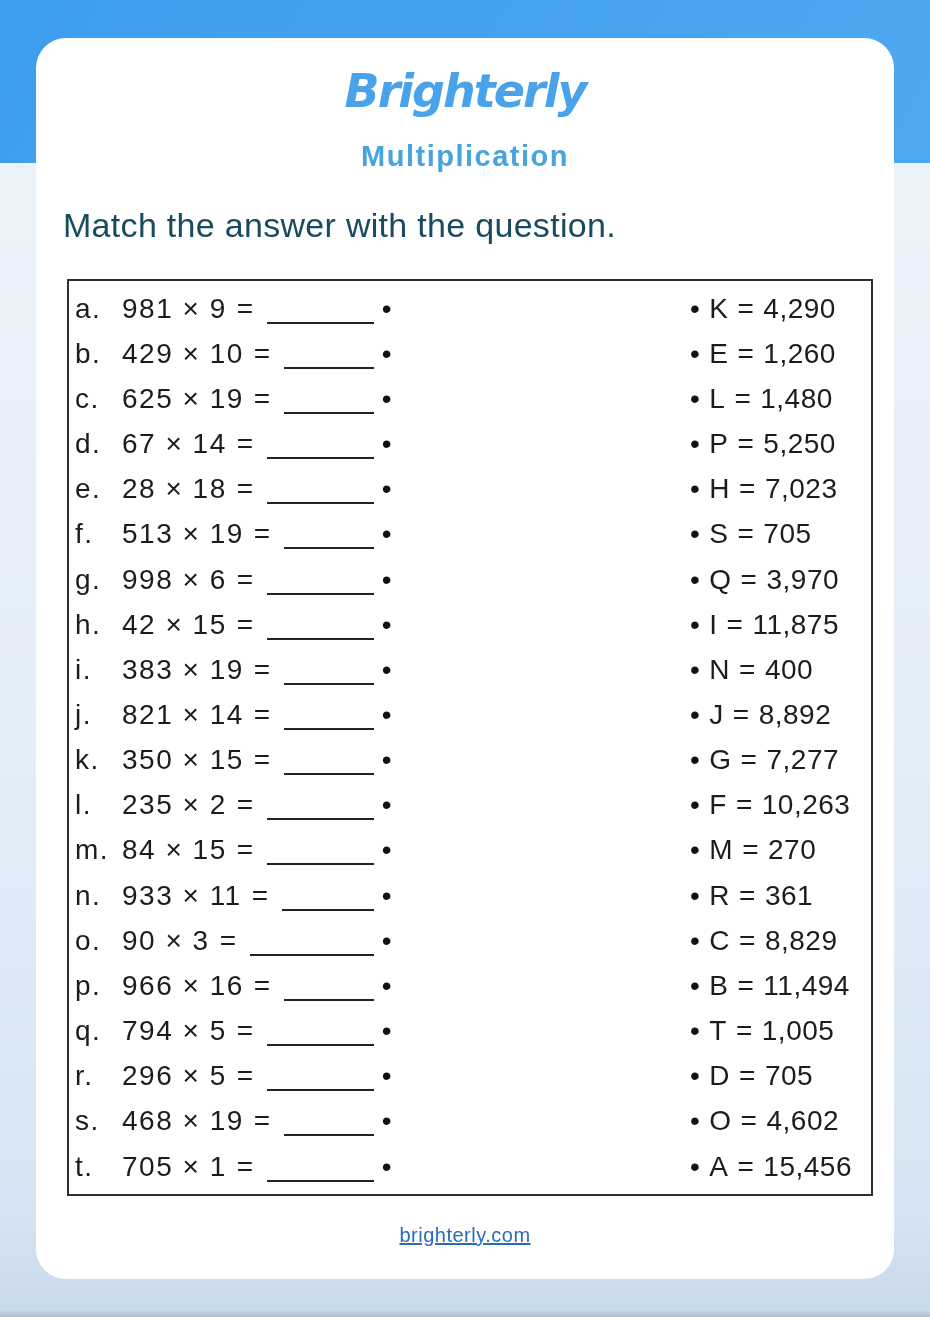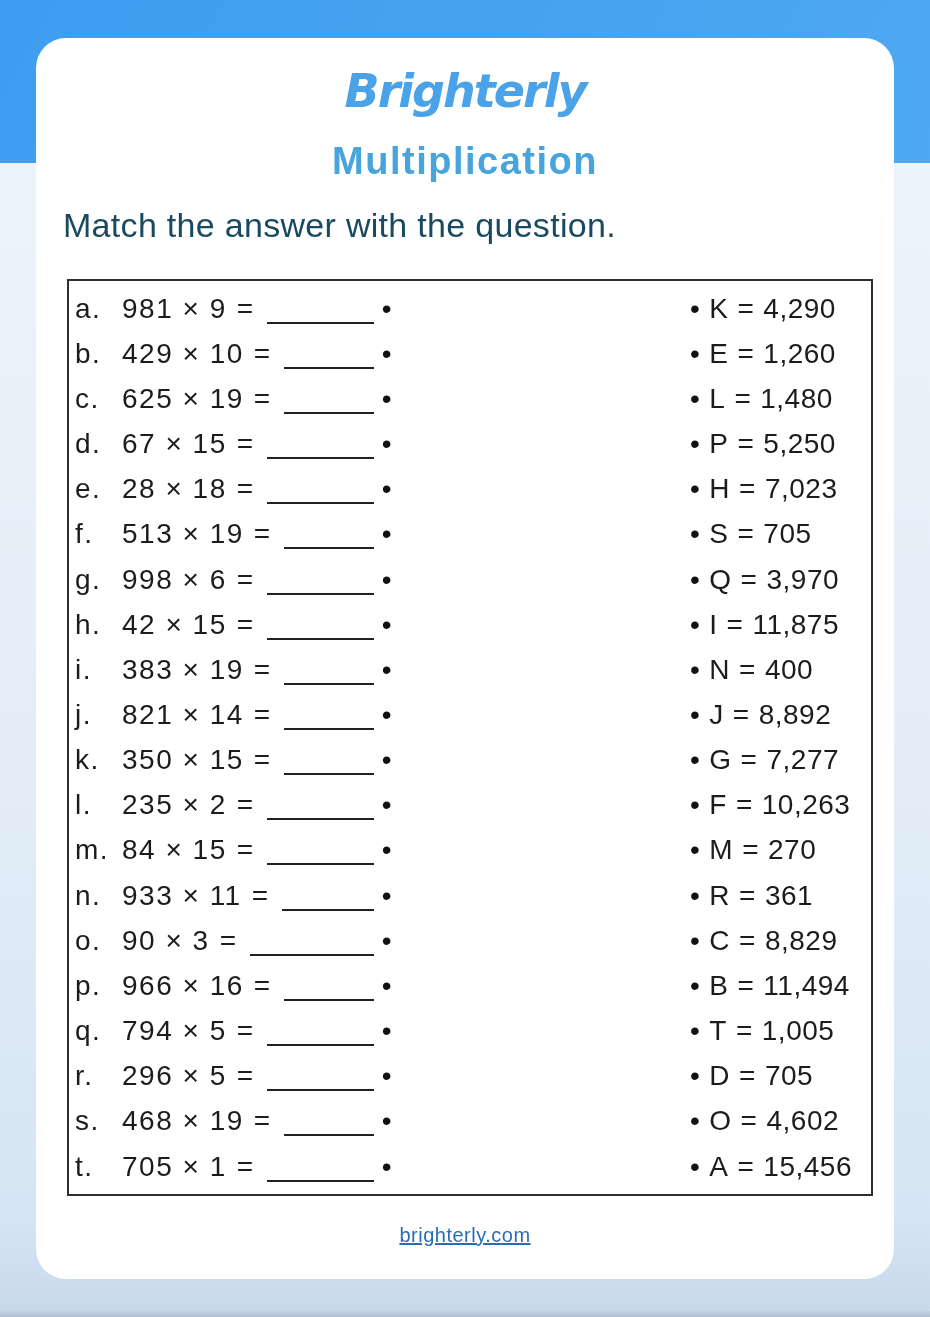--- a/index.html
+++ b/index.html
@@ -30,21 +30,21 @@
   .logo { position: absolute; top: 30px; left: 0; width: 100%; text-align: center; }
   .logo-text {
     position: relative; display: inline-block;
     font-family: "DejaVu Sans", sans-serif;
     font-size: 46px; font-weight: bold; font-style: italic;
     letter-spacing: -2px; color: #4AA3E9; line-height: 1;
   }
   
   .heading {
     position: absolute; top: 102px; left: 0; width: 100%; text-align: center;
-    font-size: 38px; font-weight: bold; letter-spacing: 1.5px; color: #48A4DC;
+    font-size: 29px; font-weight: bold; letter-spacing: 1.5px; color: #48A4DC;
   }
   
   .instruction {
     position: absolute; top: 168px; left: 27px;
     font-size: 34px; font-weight: 500; letter-spacing: 0.3px; color: #1A4A5F;
   }
   
   .wtable {
     position: absolute; top: 241px; left: 31px; width: 806px; height: 917px;
     border: 2px solid #2E2E2E; background: #fff;
@@ -141,21 +141,21 @@
       <span class="dot dot-right">•</span>
       <span class="match-letter">L</span>
       <span class="match-eq">=</span>
       <span class="match-value">1,480</span>
     </div>
   </div>
 
   <div class="row">
     <div class="cell-left">
       <span class="row-letter">d.</span>
-      <span class="expr">67 × 15</span>
+      <span class="expr">67 × 14</span>
       <span class="eq">=</span>
       <div class="blank"></div>
       <span class="dot">•</span>
     </div>
     <div class="cell-right">
       <span class="dot dot-right">•</span>
       <span class="match-letter">P</span>
       <span class="match-eq">=</span>
       <span class="match-value">5,250</span>
     </div>

